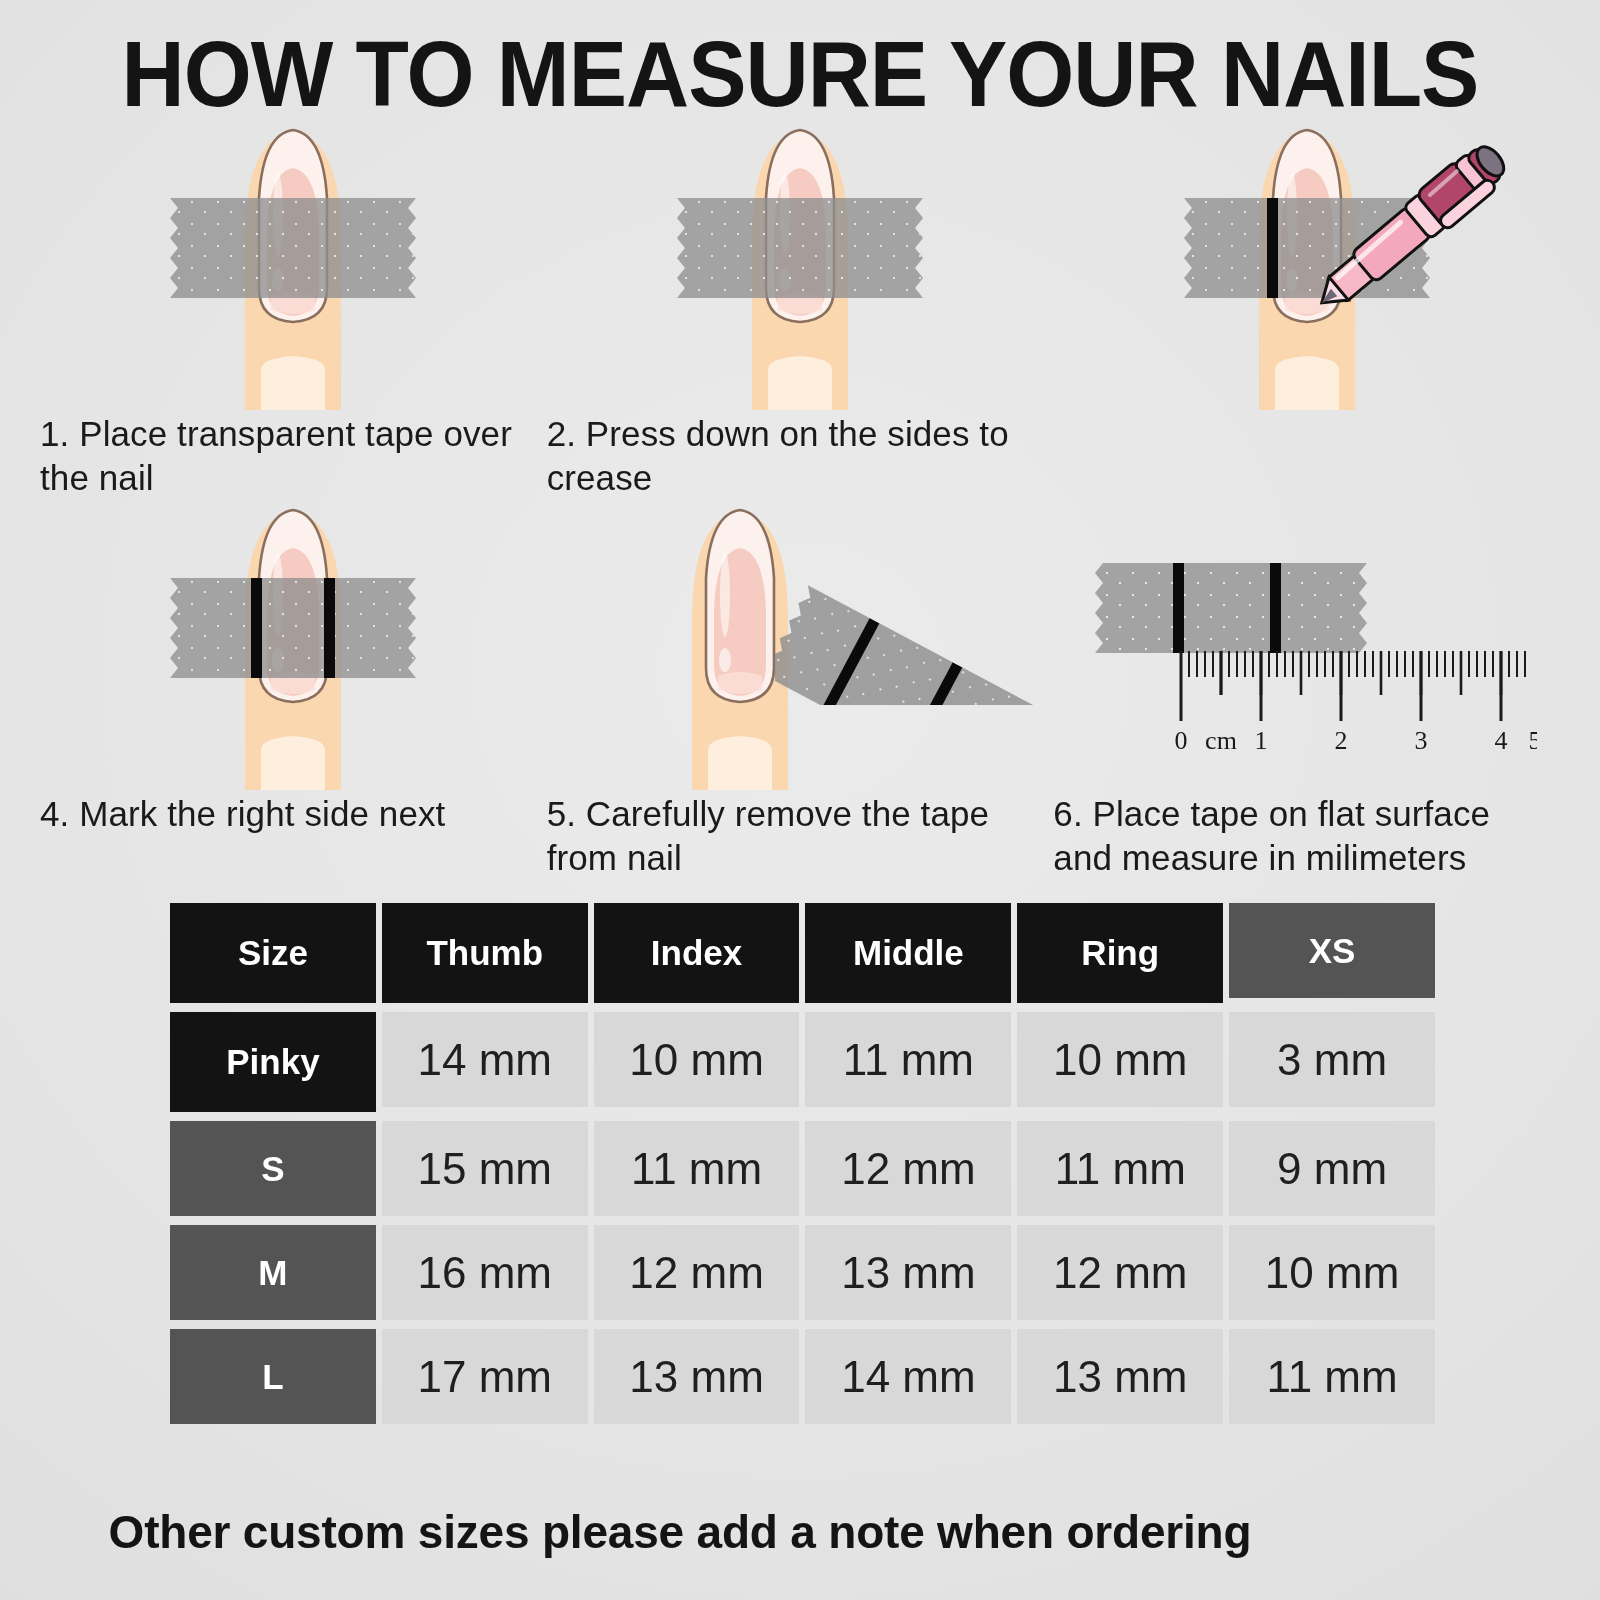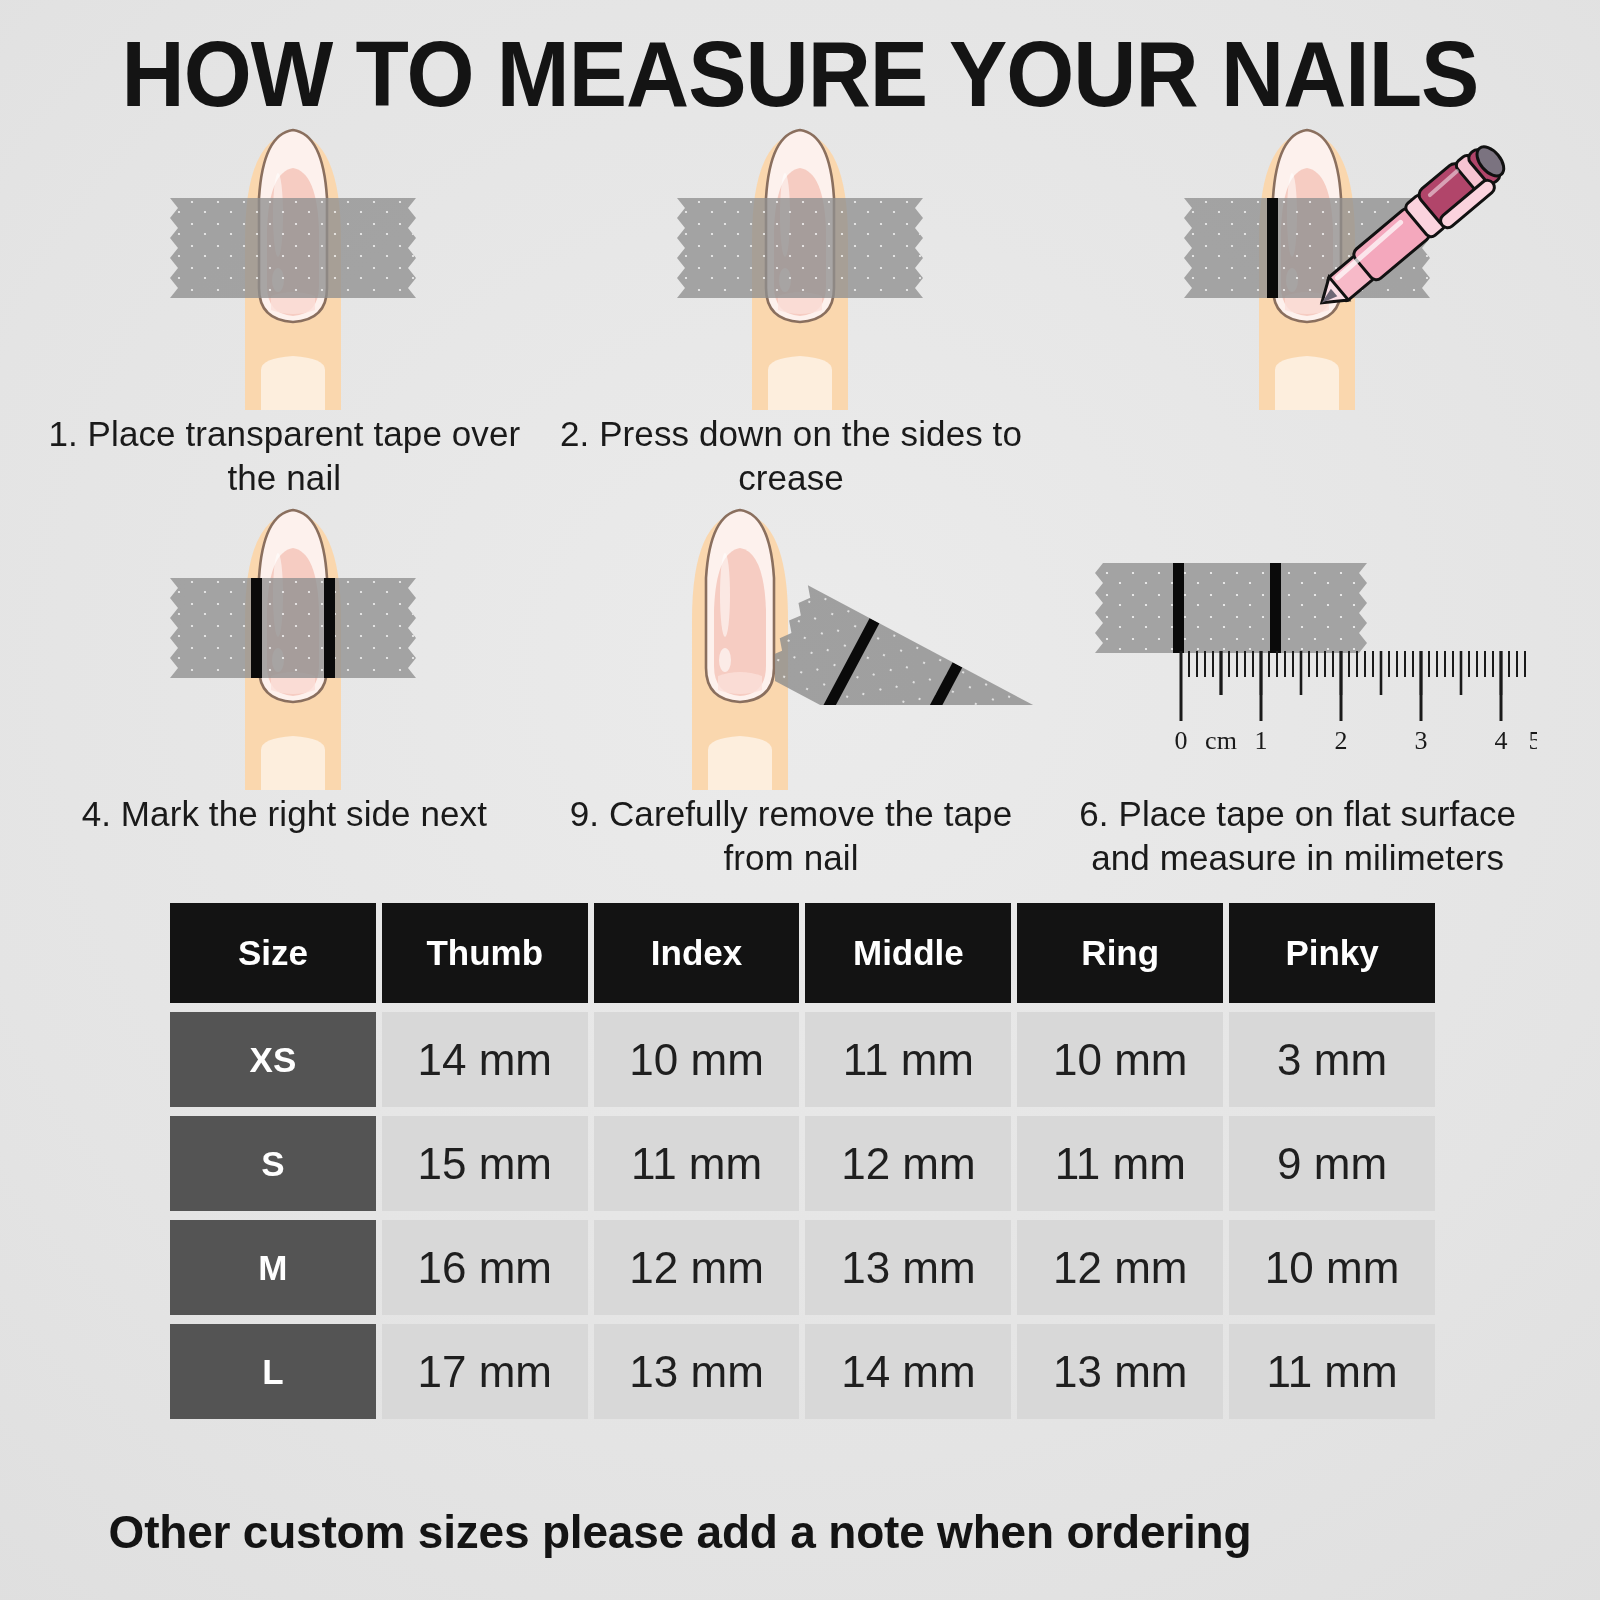--- a/index.html
+++ b/index.html
@@ -49,21 +49,21 @@
     position: relative;
     height: 290px;
     width: 100%;
     overflow: hidden;
   }
   .step-caption {
     position: absolute;
     left: 0;
     right: 18px;
     top: 292px;
-    text-align: center;
+    text-align: left;
     font-size: 35px;
     line-height: 1.27;
     font-weight: 400;
     color: #1a1a1a;
     letter-spacing: 0.1px;
   }
 
   
   .finger {
     position: absolute;
@@ -341,21 +341,21 @@
             <path d="M8 0 L292 0 L284 10 L292 20 L284 30 L292 40 L284 50 L292 60 L284 70 L292 80 L284 90 L292 100 L8 100 L16 90 L8 80 L16 70 L8 60 L16 50 L8 40 L16 30 L8 20 L16 10 Z" fill="#8f8f8f" opacity="0.82"></path>
             <path d="M8 0 L292 0 L284 10 L292 20 L284 30 L292 40 L284 50 L292 60 L284 70 L292 80 L284 90 L292 100 L8 100 L16 90 L8 80 L16 70 L8 60 L16 50 L8 40 L16 30 L8 20 L16 10 Z" fill="url(#dots5)"></path>
             <g clip-path="url(#tapeclip5)">
               <rect x="78" y="-6" width="11" height="112" fill="#0a0a0a"></rect>
               <rect x="172" y="-6" width="11" height="112" fill="#0a0a0a"></rect>
             </g>
           </g>
         </svg>
       </div>
     </div>
-    <div class="step-caption">9. Carefully remove the tape from nail</div>
+    <div class="step-caption">5. Carefully remove the tape from nail</div>
   </div>
 
   <div class="step">
     <div class="step-art">
       <div class="ruler-wrap">
         <svg width="460" height="250" viewBox="0 0 460 250">
           <defs>
             <pattern id="dots6" width="26" height="22" patternUnits="userSpaceOnUse">
               <circle cx="4" cy="4" r="1.1" fill="#ffffff" opacity="0.9"></circle>
               <circle cx="17" cy="14" r="1.1" fill="#ffffff" opacity="0.9"></circle>
@@ -449,22 +449,22 @@
   </div>
 
 </div>
 
 <div class="table" id="table-root">
     <div class="cell head">Size</div>
     <div class="cell head">Thumb</div>
     <div class="cell head">Index</div>
     <div class="cell head">Middle</div>
     <div class="cell head">Ring</div>
+    <div class="cell size">XS</div>
     <div class="cell head">Pinky</div>
-    <div class="cell size">XS</div>
     <div class="cell">14 mm</div>
     <div class="cell">10 mm</div>
     <div class="cell">11 mm</div>
     <div class="cell">10 mm</div>
     <div class="cell">3 mm</div>
     <div class="cell size">S</div>
     <div class="cell">15 mm</div>
     <div class="cell">11 mm</div>
     <div class="cell">12 mm</div>
     <div class="cell">11 mm</div>

